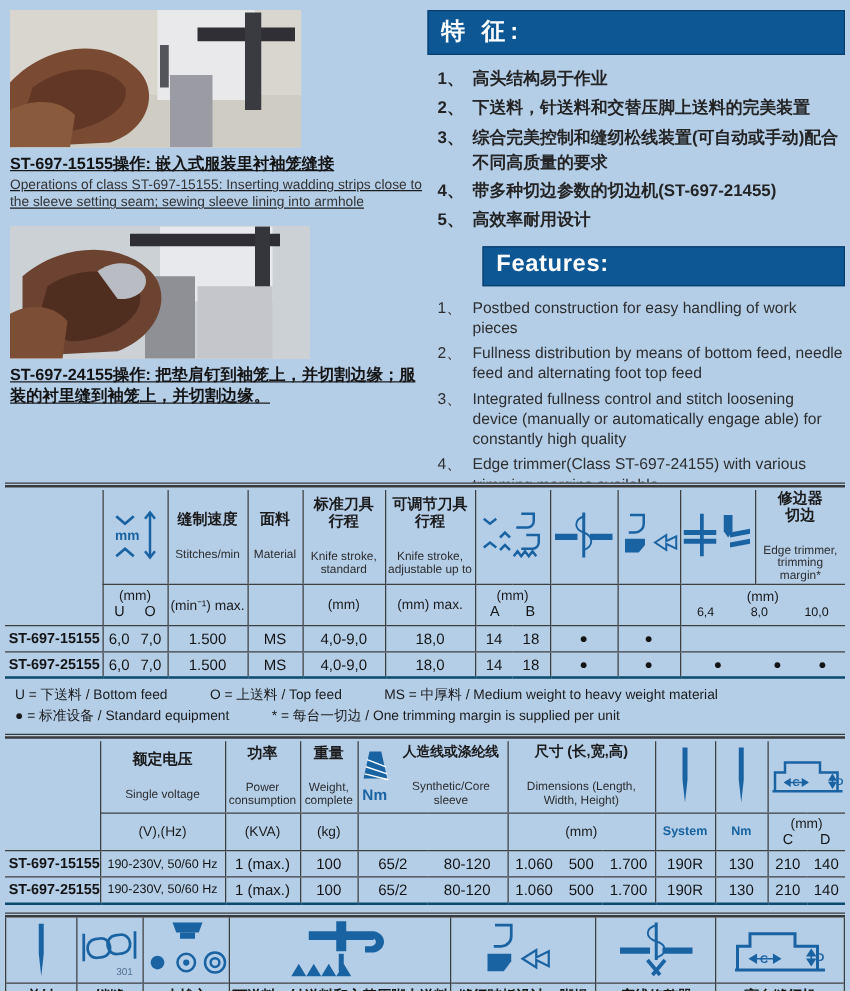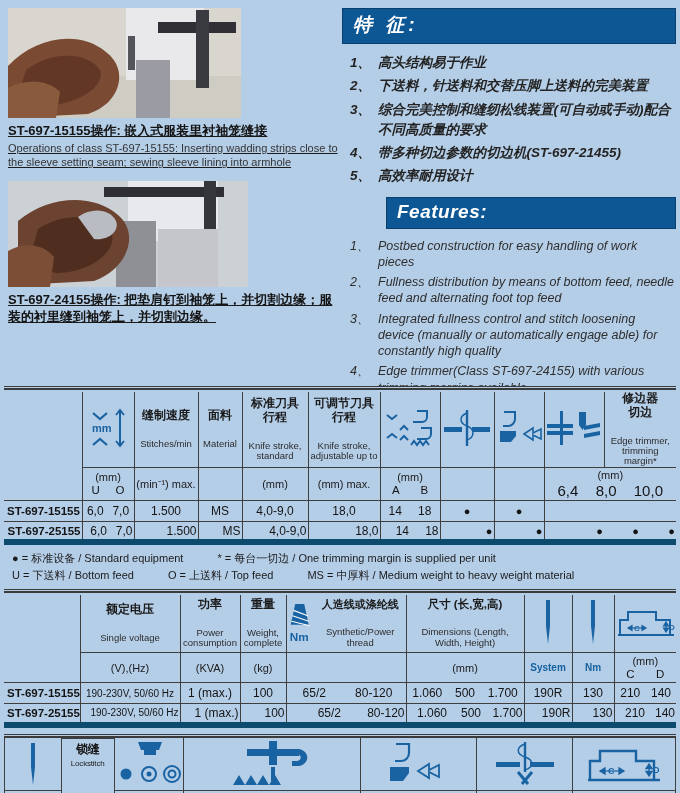--- a/index.html
+++ b/index.html
@@ -6,21 +6,21 @@
   html,body { width:680px; }
   body {
     font-family: "Liberation Sans", sans-serif;
     background:#b5cee8; color:#1c1c1c;
   }
   .page { position:relative; width:680px; height:793px; overflow:hidden; background:#b5cee8; }
 
   
   .top { display:flex; padding:8px 4px 0 8px; height:386px; overflow:hidden; }
   .left-col { width:330px;text-decoration:underline; }
-  .right-col { width:334px; margin-left:4px;font-style:italic; }
+  .right-col { width:334px; margin-left:4px; }
 
   .photo { position:relative; overflow:hidden; background:#d8d5ce; }
   .photo1 { width:233px; height:110px; }
   .photo2 { width:240px; height:106px; margin-top:12px; }
   .photo svg { display:block; width:100%; height:100%; }
 
   .cap-zh { font-size:13px; font-weight:600; color:#141414; margin-top:5px; line-height:1.25; }
   .cap-en { font-size:11px; color:#333; line-height:1.28; margin-top:2px; }
 
   .bar {
@@ -39,26 +39,26 @@
   .dline { margin:0 4px; height:4px; border-top:1px solid #3b3b3b; border-bottom:2px solid #3b3b3b; }
 
   
   table { border-collapse:collapse; table-layout:fixed; width:672px; margin:2px 4px 0 4px; }
   td { padding:0 1px; text-align:center; vertical-align:middle; overflow:hidden; font-size:12px; color:#141414; }
   .vl { border-left:1px solid #3f3f3f; }
   tr.h1 td { height:52px; }
   tr.h1 td, tr.h2 td { border-bottom:1px solid #3f3f3f; }
   tr.h2 td { height:33px; }
   tr.d td { height:21px; border-bottom:1px solid #3f3f3f; }
-  tr.dlast td { border-bottom:6px solid #0c4a6e;text-align:right; }
+  tr.dlast td { border-bottom:2px solid #0c4a6e; }
   .hz { font-size:12px; font-weight:600; color:#1b1b1b; line-height:1.15; }
   .he { font-size:9.5px; color:#2c2c2c; line-height:1.1; margin-top:16px; }
   .sub { font-size:11px; color:#1b1b1b; }
   .pair { display:flex; justify-content:space-around; font-size:11.5px; margin-top:1px; }
-  .trio { display:flex; justify-content:space-between; padding:0 12px; font-size:15px; margin-top:1px;align-items:center; }
+  .trio { display:flex; justify-content:space-between; padding:0 12px; font-size:10px; margin-top:1px;align-items:center; }
   .model { font-weight:bold; text-align:left; padding-left:3px; font-size:11.5px; white-space:nowrap; }
   .dot { font-size:11px; }
   .blue { color:#15629f; font-weight:bold; }
   .small10 { font-size:10px; }
   .thread-head { display:flex; align-items:center; justify-content:center; gap:5px; }
   .t2 tr.h1 td { height:58px; }
   .t2 tr.h2 td { height:30px; }
 
   
   .foot { margin:5px 12px 4px 12px; font-size:11px; color:#1b1b1b; line-height:1.55; }
@@ -323,27 +323,27 @@
       <td class="vl dot">●</td>
       <td class="vl dot">●</td>
       <td class="dot">●</td>
       <td class="dot">●</td>
     </tr>
   </tbody>
     </table>
 
   <div class="foot">
     <div class="row">
-      <span>● = 标准设备 / Standard equipment</span>
-      <span>* = 每台一切边 / One trimming margin is supplied per unit</span>
-    </div>
-    <div class="row">
       <span>U = 下送料 / Bottom feed</span>
       <span>O = 上送料 / Top feed</span>
       <span>MS = 中厚料 / Medium weight to heavy weight material</span>
+    </div>
+    <div class="row">
+      <span>● = 标准设备 / Standard equipment</span>
+      <span>* = 每台一切边 / One trimming margin is supplied per unit</span>
     </div>
   </div>
 
   <div class="dline"></div>
   <table class="t2">
     <colgroup>
       <col style="width:76px">
         <col style="width:100px">
         <col style="width:60px">
         <col style="width:46px">
@@ -374,21 +374,21 @@
       </td>
       <td colspan="2" class="vl">
         <div class="thread-head">
           <svg width="26" height="46" viewBox="0 0 26 46">
             <path d="M8 2 h10 l5 23 h-20 z" fill="#1a63a2"></path>
             <path d="M6 9 l16 6 M5 15 l18 6 M4 21 l20 5" stroke="#fff" stroke-width="1.2"></path>
             <text x="2" y="43" font-size="13" font-weight="bold" fill="#1a63a2">Nm</text>
           </svg>
           <div>
             <div class="hz" style="font-size:11px">人造线或涤纶线</div>
-            <div class="he">Synthetic/Power thread</div>
+            <div class="he">Synthetic/Core sleeve</div>
           </div>
         </div>
       </td>
       <td colspan="3" class="vl">
         <div class="hz" style="font-size:11.5px">尺寸 (长,宽,高)</div>
         <div class="he">Dimensions (Length, Width, Height)</div>
       </td>
       <td class="vl">
         <svg width="12" height="48" viewBox="0 0 12 48">
           <path d="M4 2 h4 v26 l-2 18 -2 -18 z" fill="#1a63a2"></path>
@@ -476,20 +476,31 @@
           <path d="M4 2 h4 v24 l-2 18 -2 -18 z" fill="#1a63a2"></path>
         </svg>
       </div>
       <div class="slbl">
           <div class="zh">单针</div>
           <div class="en">Single needle</div>
         </div>
     </div>
 
     <div class="scell" style="width:53px">
+      <div class="sicon">
+        <svg width="50" height="46" viewBox="0 0 50 46">
+          <g fill="none" stroke="#1a63a2" stroke-width="2.2">
+            <path d="M4 10 v22"></path>
+            <rect x="7" y="14" width="18" height="15" rx="7" transform="rotate(-8 16 21)"></rect>
+            <rect x="23" y="11" width="18" height="15" rx="7" transform="rotate(-8 32 18)"></rect>
+            <path d="M45 8 v22"></path>
+          </g>
+          <text x="30" y="43" font-size="8" fill="#4d6f8e">301</text>
+        </svg>
+      </div>
       <div class="slbl">
           <div class="zh">锁缝</div>
           <div class="en">Lockstitch</div>
         </div>
     </div>
 
     <div class="scell" style="width:70px">
       <div class="sicon">
         <svg width="66" height="48" viewBox="0 0 66 48">
           <path d="M22 2 h24 l-3 8 h-18 z" fill="#1a63a2"></path>

